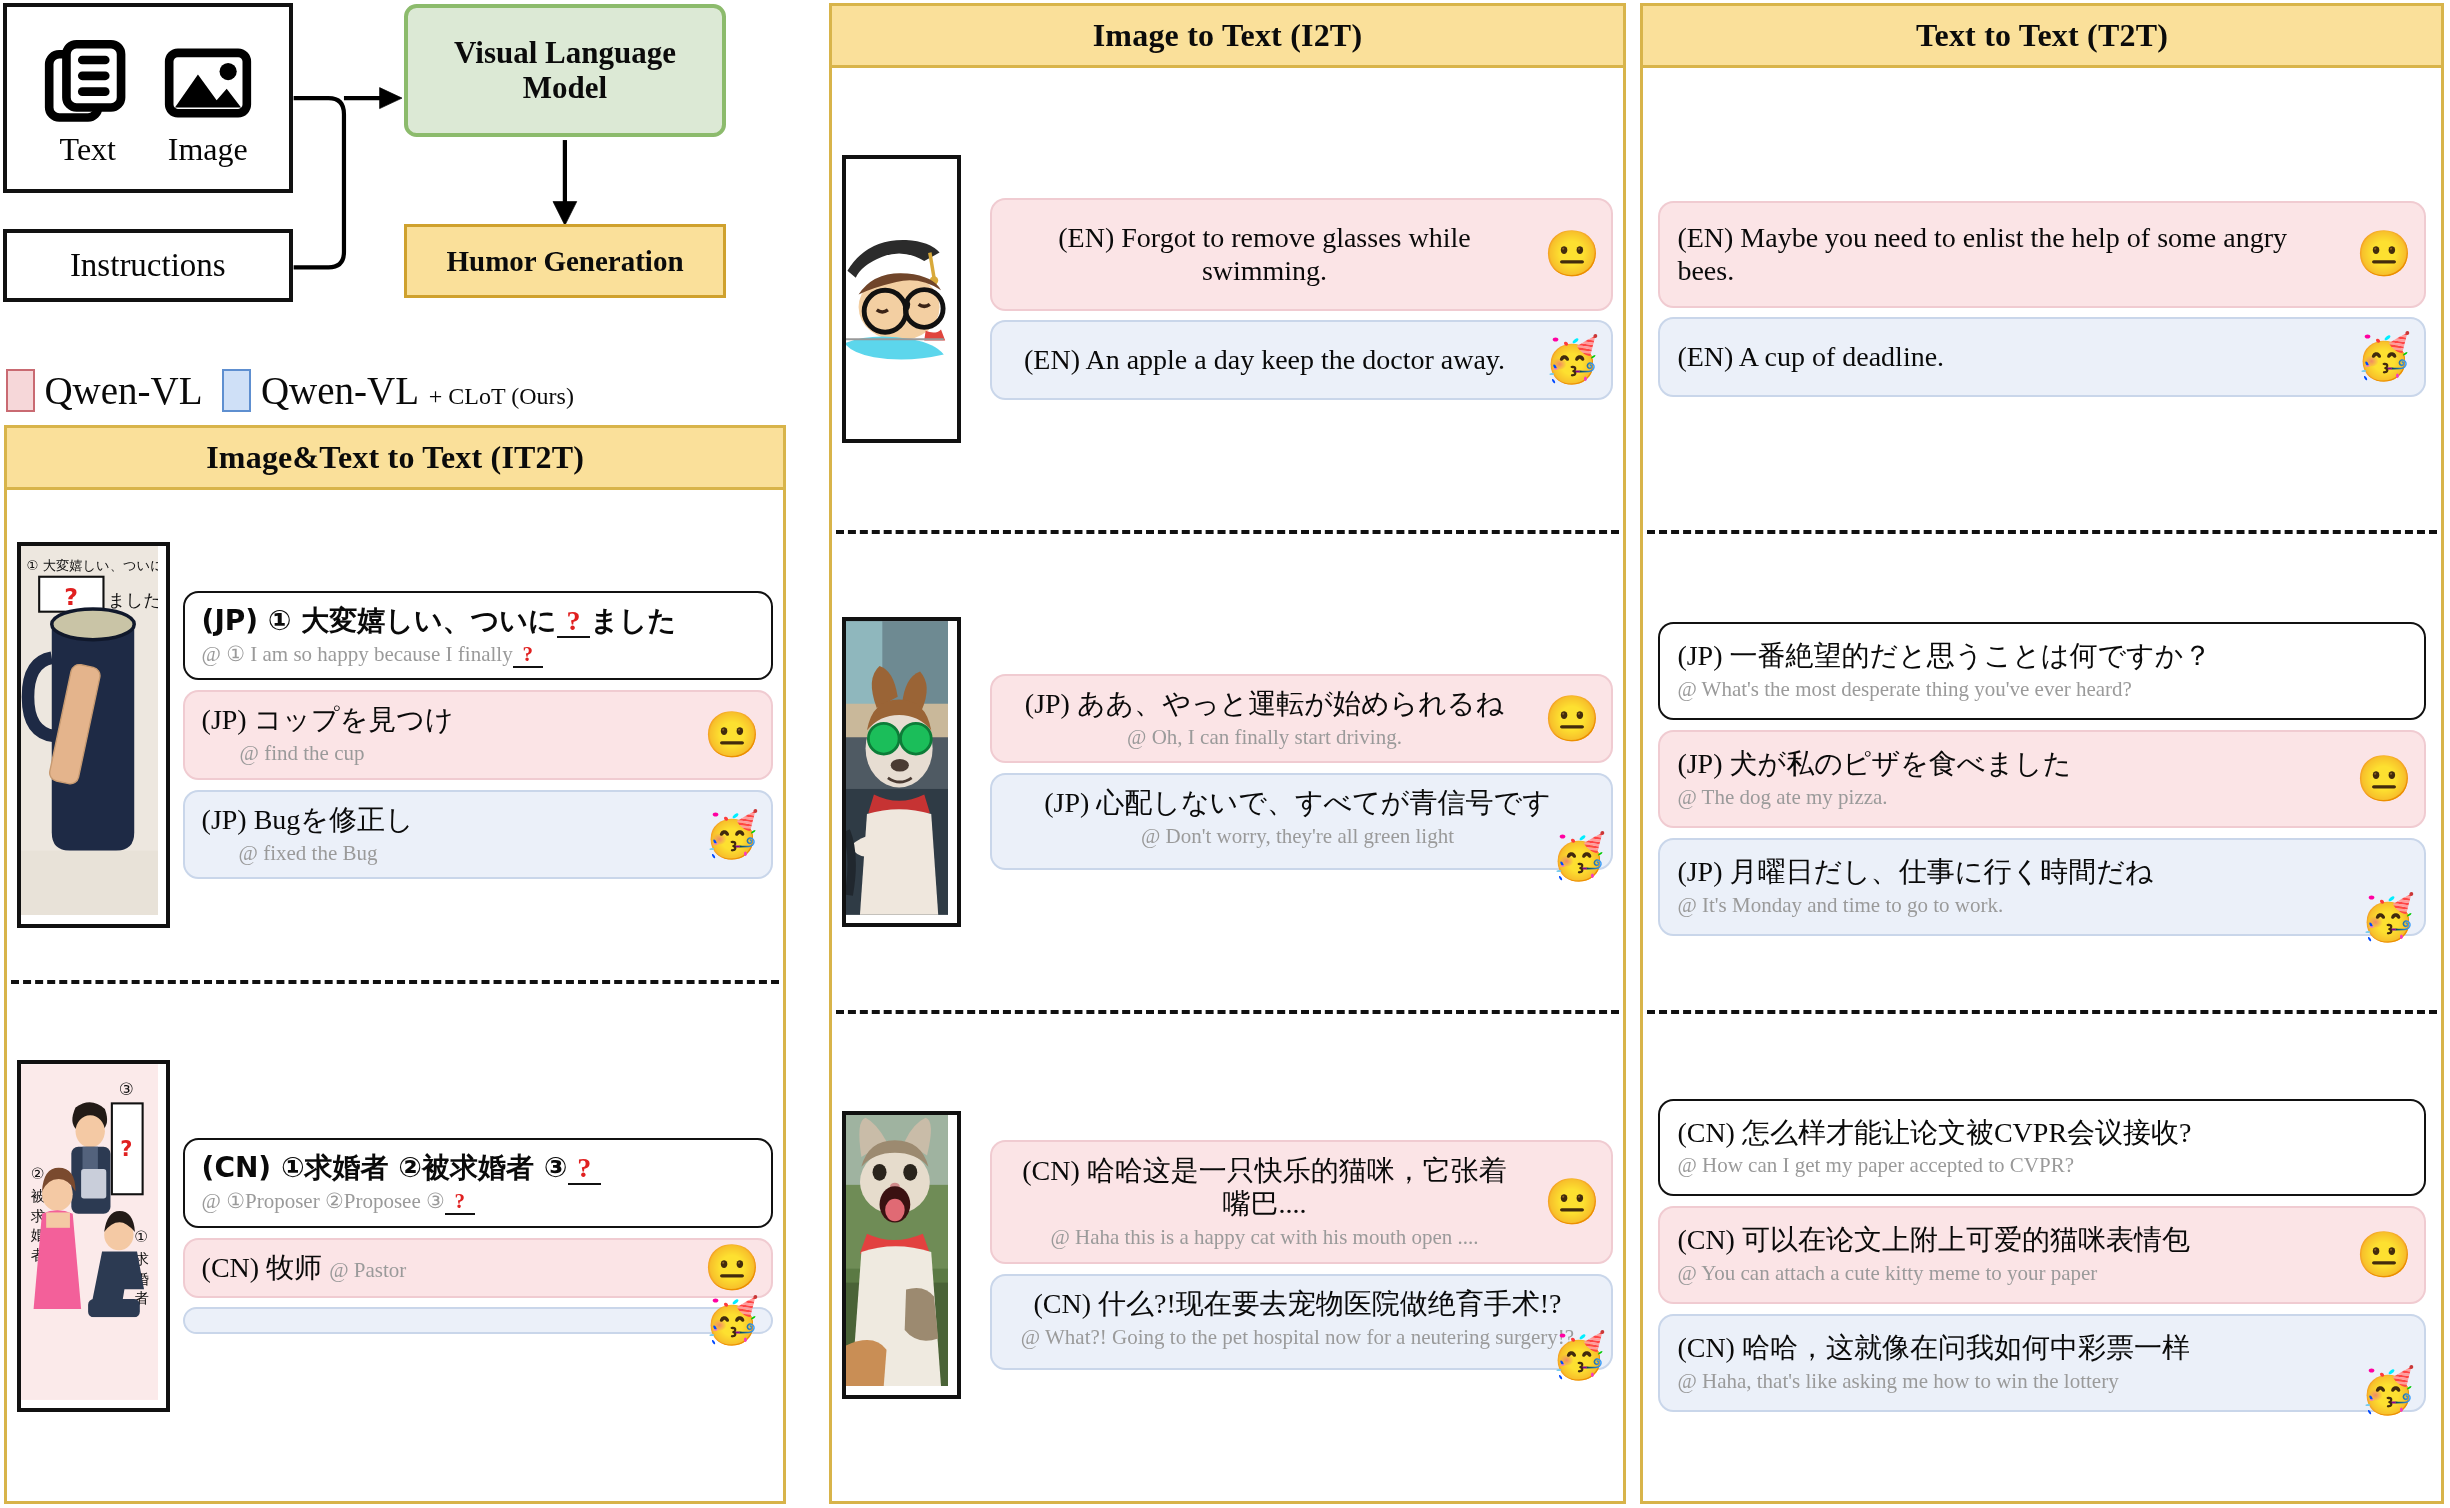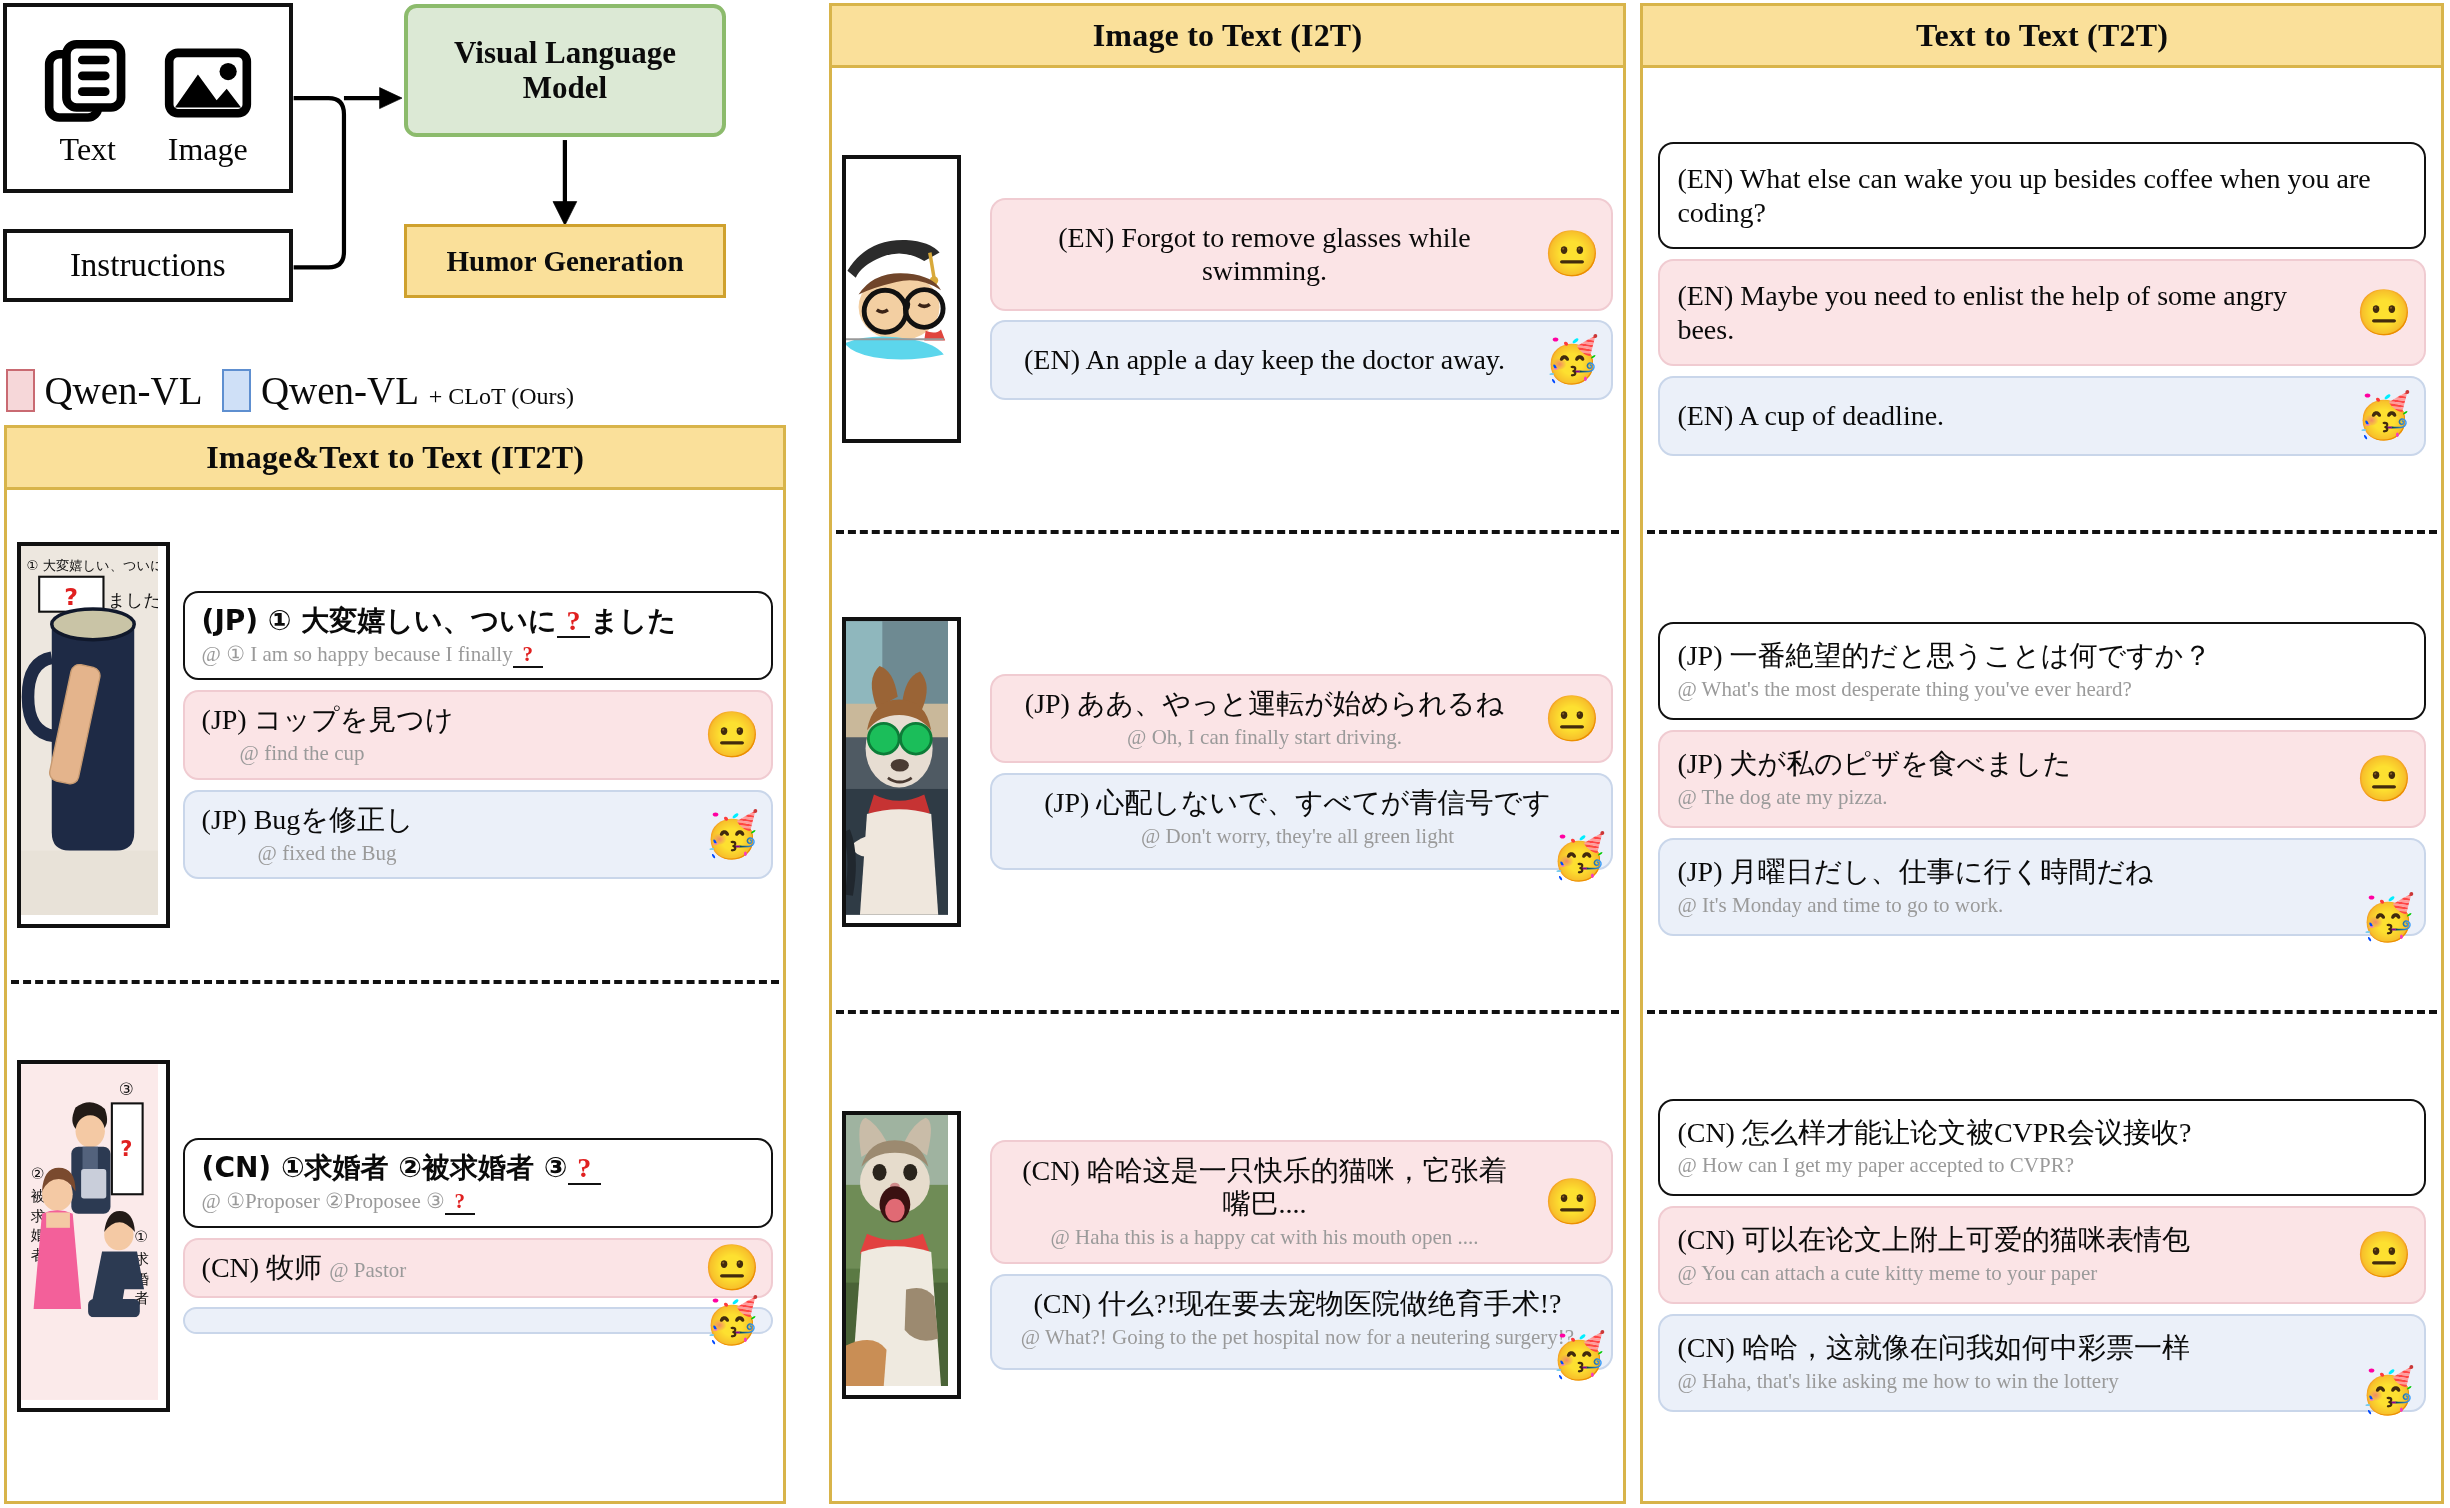--- a/index.html
+++ b/index.html
@@ -169,21 +169,21 @@
             </div>
 
             <div class="bubble b-pink" style="padding-right:77px;">
               <div class="b-main cjk">(JP) コップを見つけ</div>
               <div class="b-gloss" style="margin-left:38px;">@ find the cup</div>
               <div class="emoji mid">😐</div>
             </div>
 
             <div class="bubble b-blue" style="padding-right:77px;">
               <div class="b-main cjk">(JP) Bugを修正し</div>
-              <div class="b-gloss" style="margin-left:56px;">@ fixed the Bug</div>
+              <div class="b-gloss" style="margin-left:37px;">@ fixed the Bug</div>
               <div class="emoji mid">🥳</div>
             </div>
           </div>
         </div>
 
         <div class="divider"></div>
 
         <div class="row" style="height:504px;">
           <div class="thumb" style="width:145px;height:344px;">
             <svg class="art" width="137" height="336" viewBox="0 0 196 480">
@@ -373,23 +373,20 @@
 
   <div class="col col-right">
     <div class="panel" style="left:0;top:2.8px;width:804px;height:1501px;">
       <div class="panel-hdr">
         <span>Text to Text (T2T)</span>
       </div>
       <div class="panel-body" style="height:1432px;">
 
         <div class="row" style="height:462px;flex-direction:column;align-items:stretch;padding:19.6px 15.4px;">
           <div class="bubbles">
-            <div class="bubble b-white" style="padding:18px 17px;">
-              <div class="b-main">(EN) What else can wake you up besides coffee when you are coding?</div>
-            </div>
             <div class="bubble b-pink" style="padding:18px 84px 18px 17px;">
               <div class="b-main">(EN) Maybe you need to enlist the help of some angry bees.</div>
               <div class="emoji mid">😐</div>
             </div>
             <div class="bubble b-blue" style="padding:21px 98px 21px 17px;">
               <div class="b-main">(EN) A cup of deadline.</div>
               <div class="emoji mid">🥳</div>
             </div>
           </div>
         </div>

